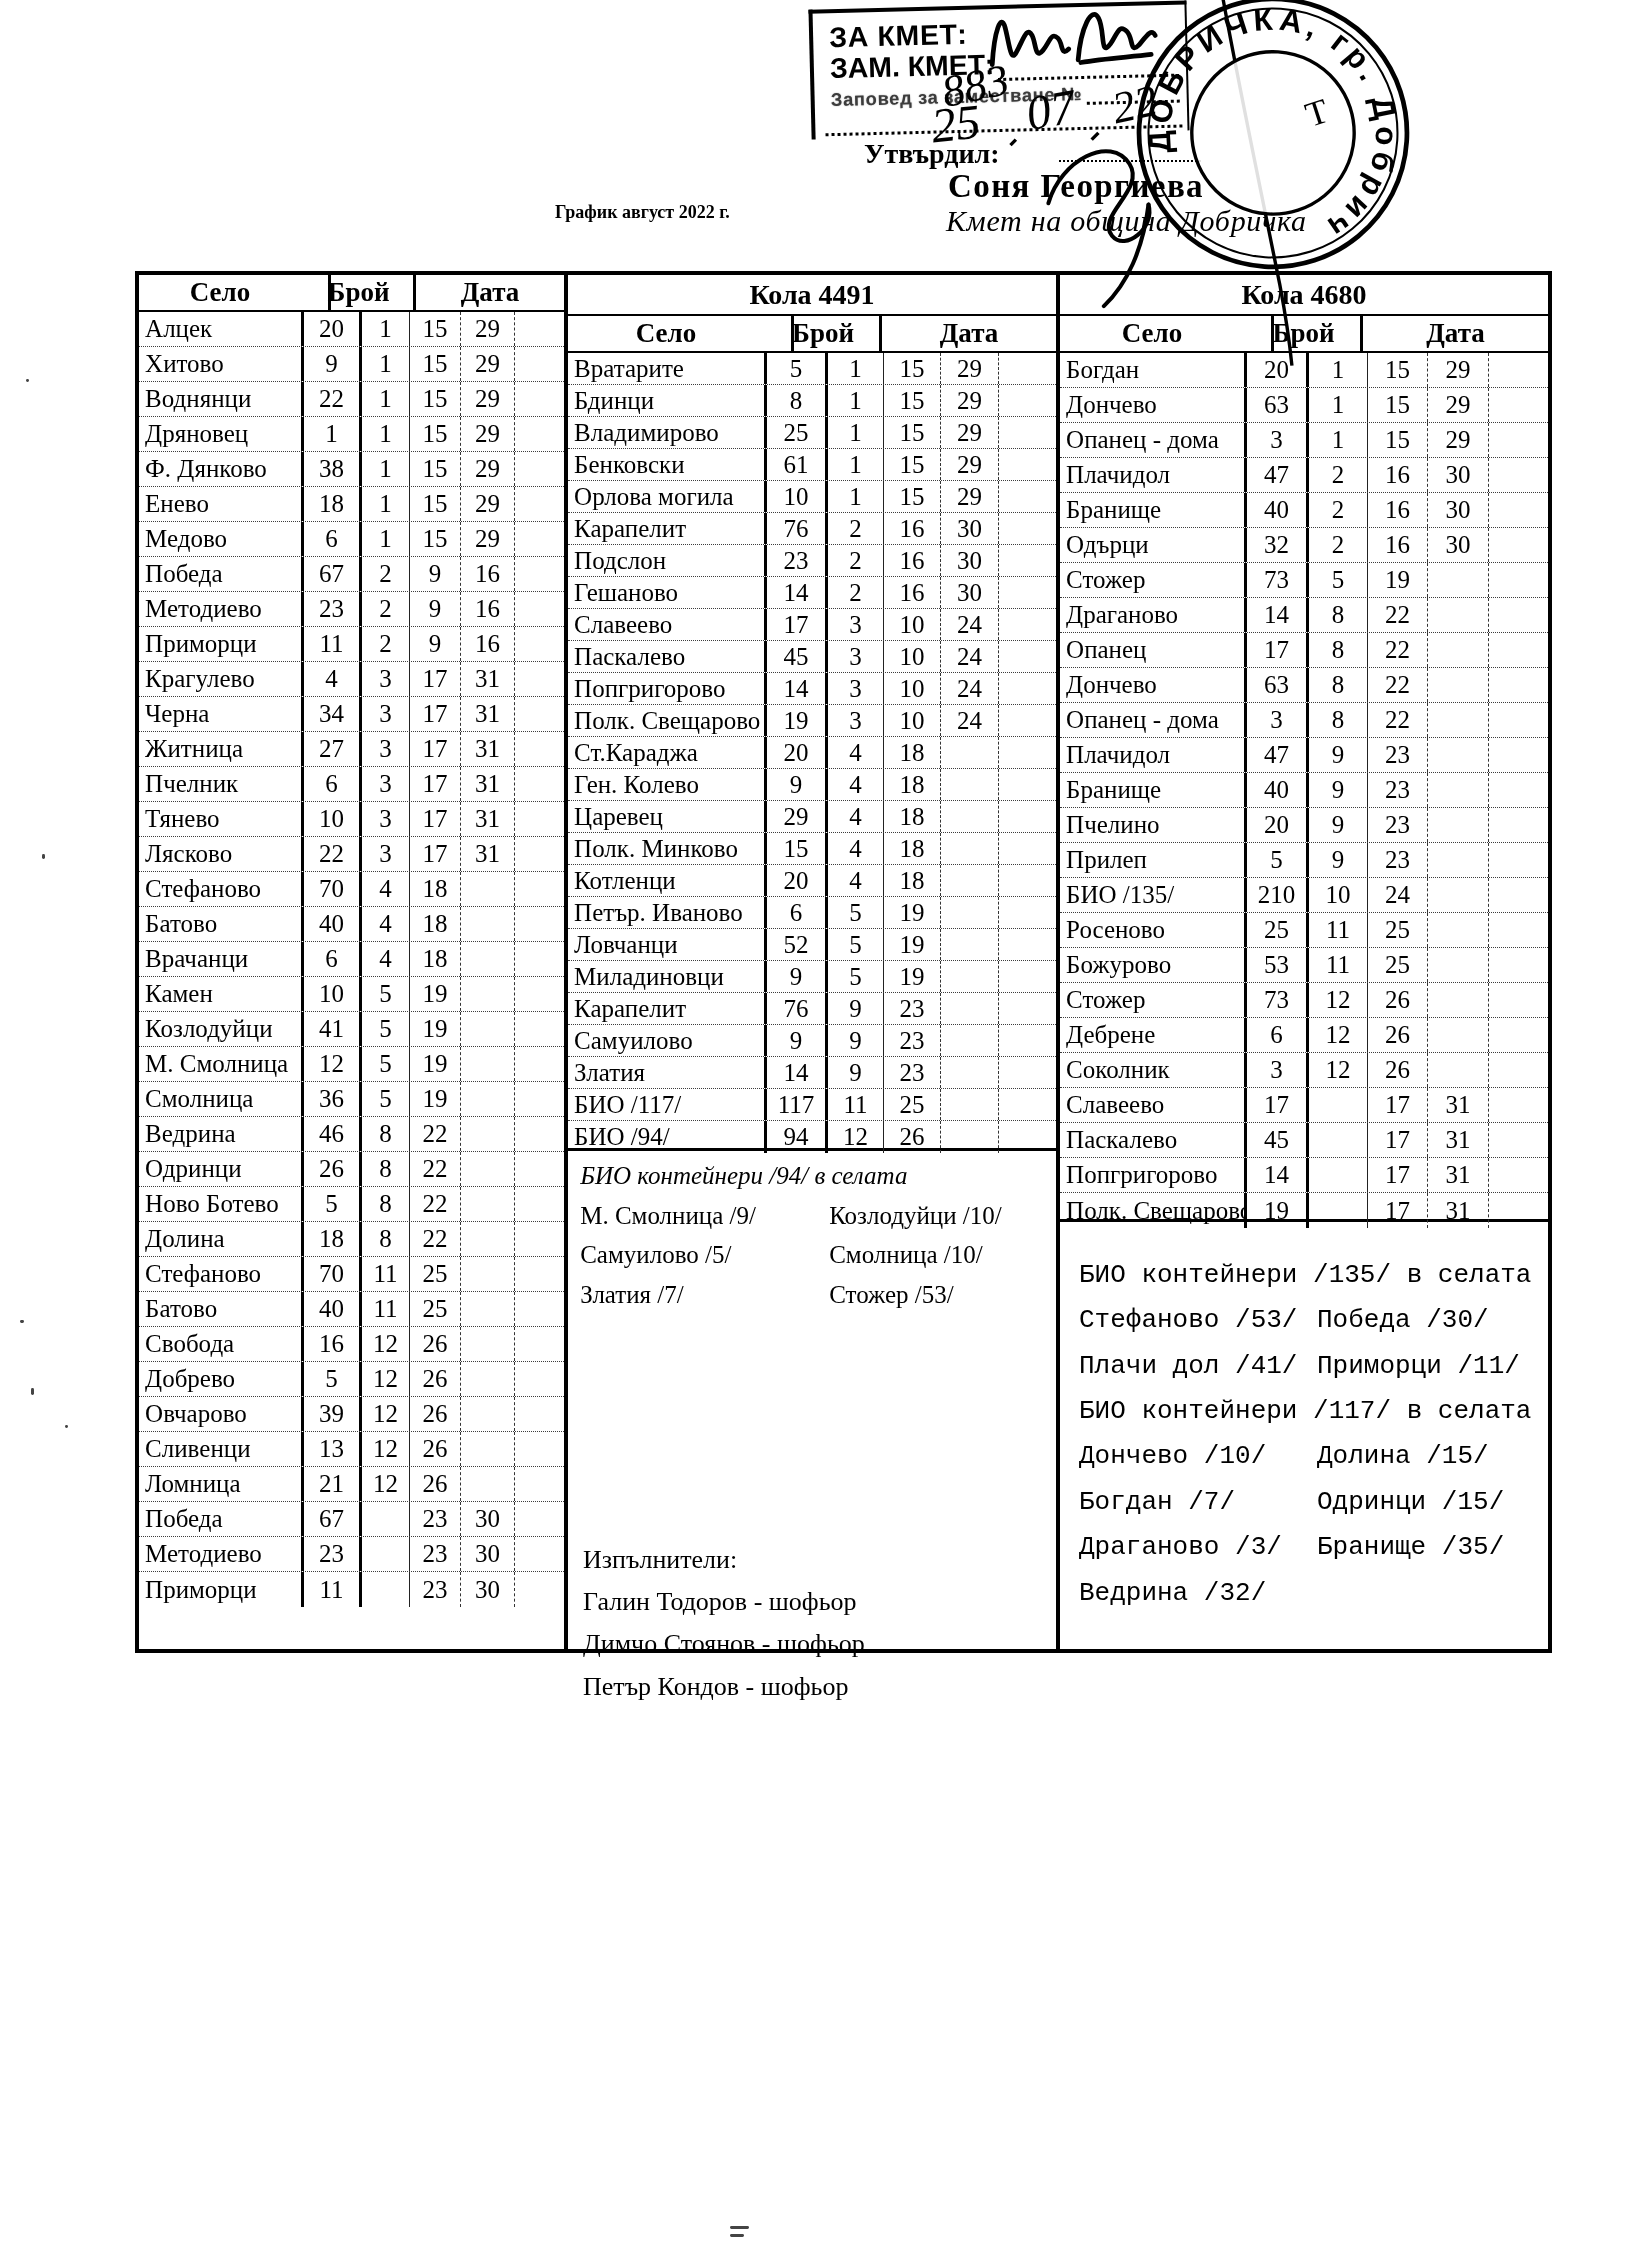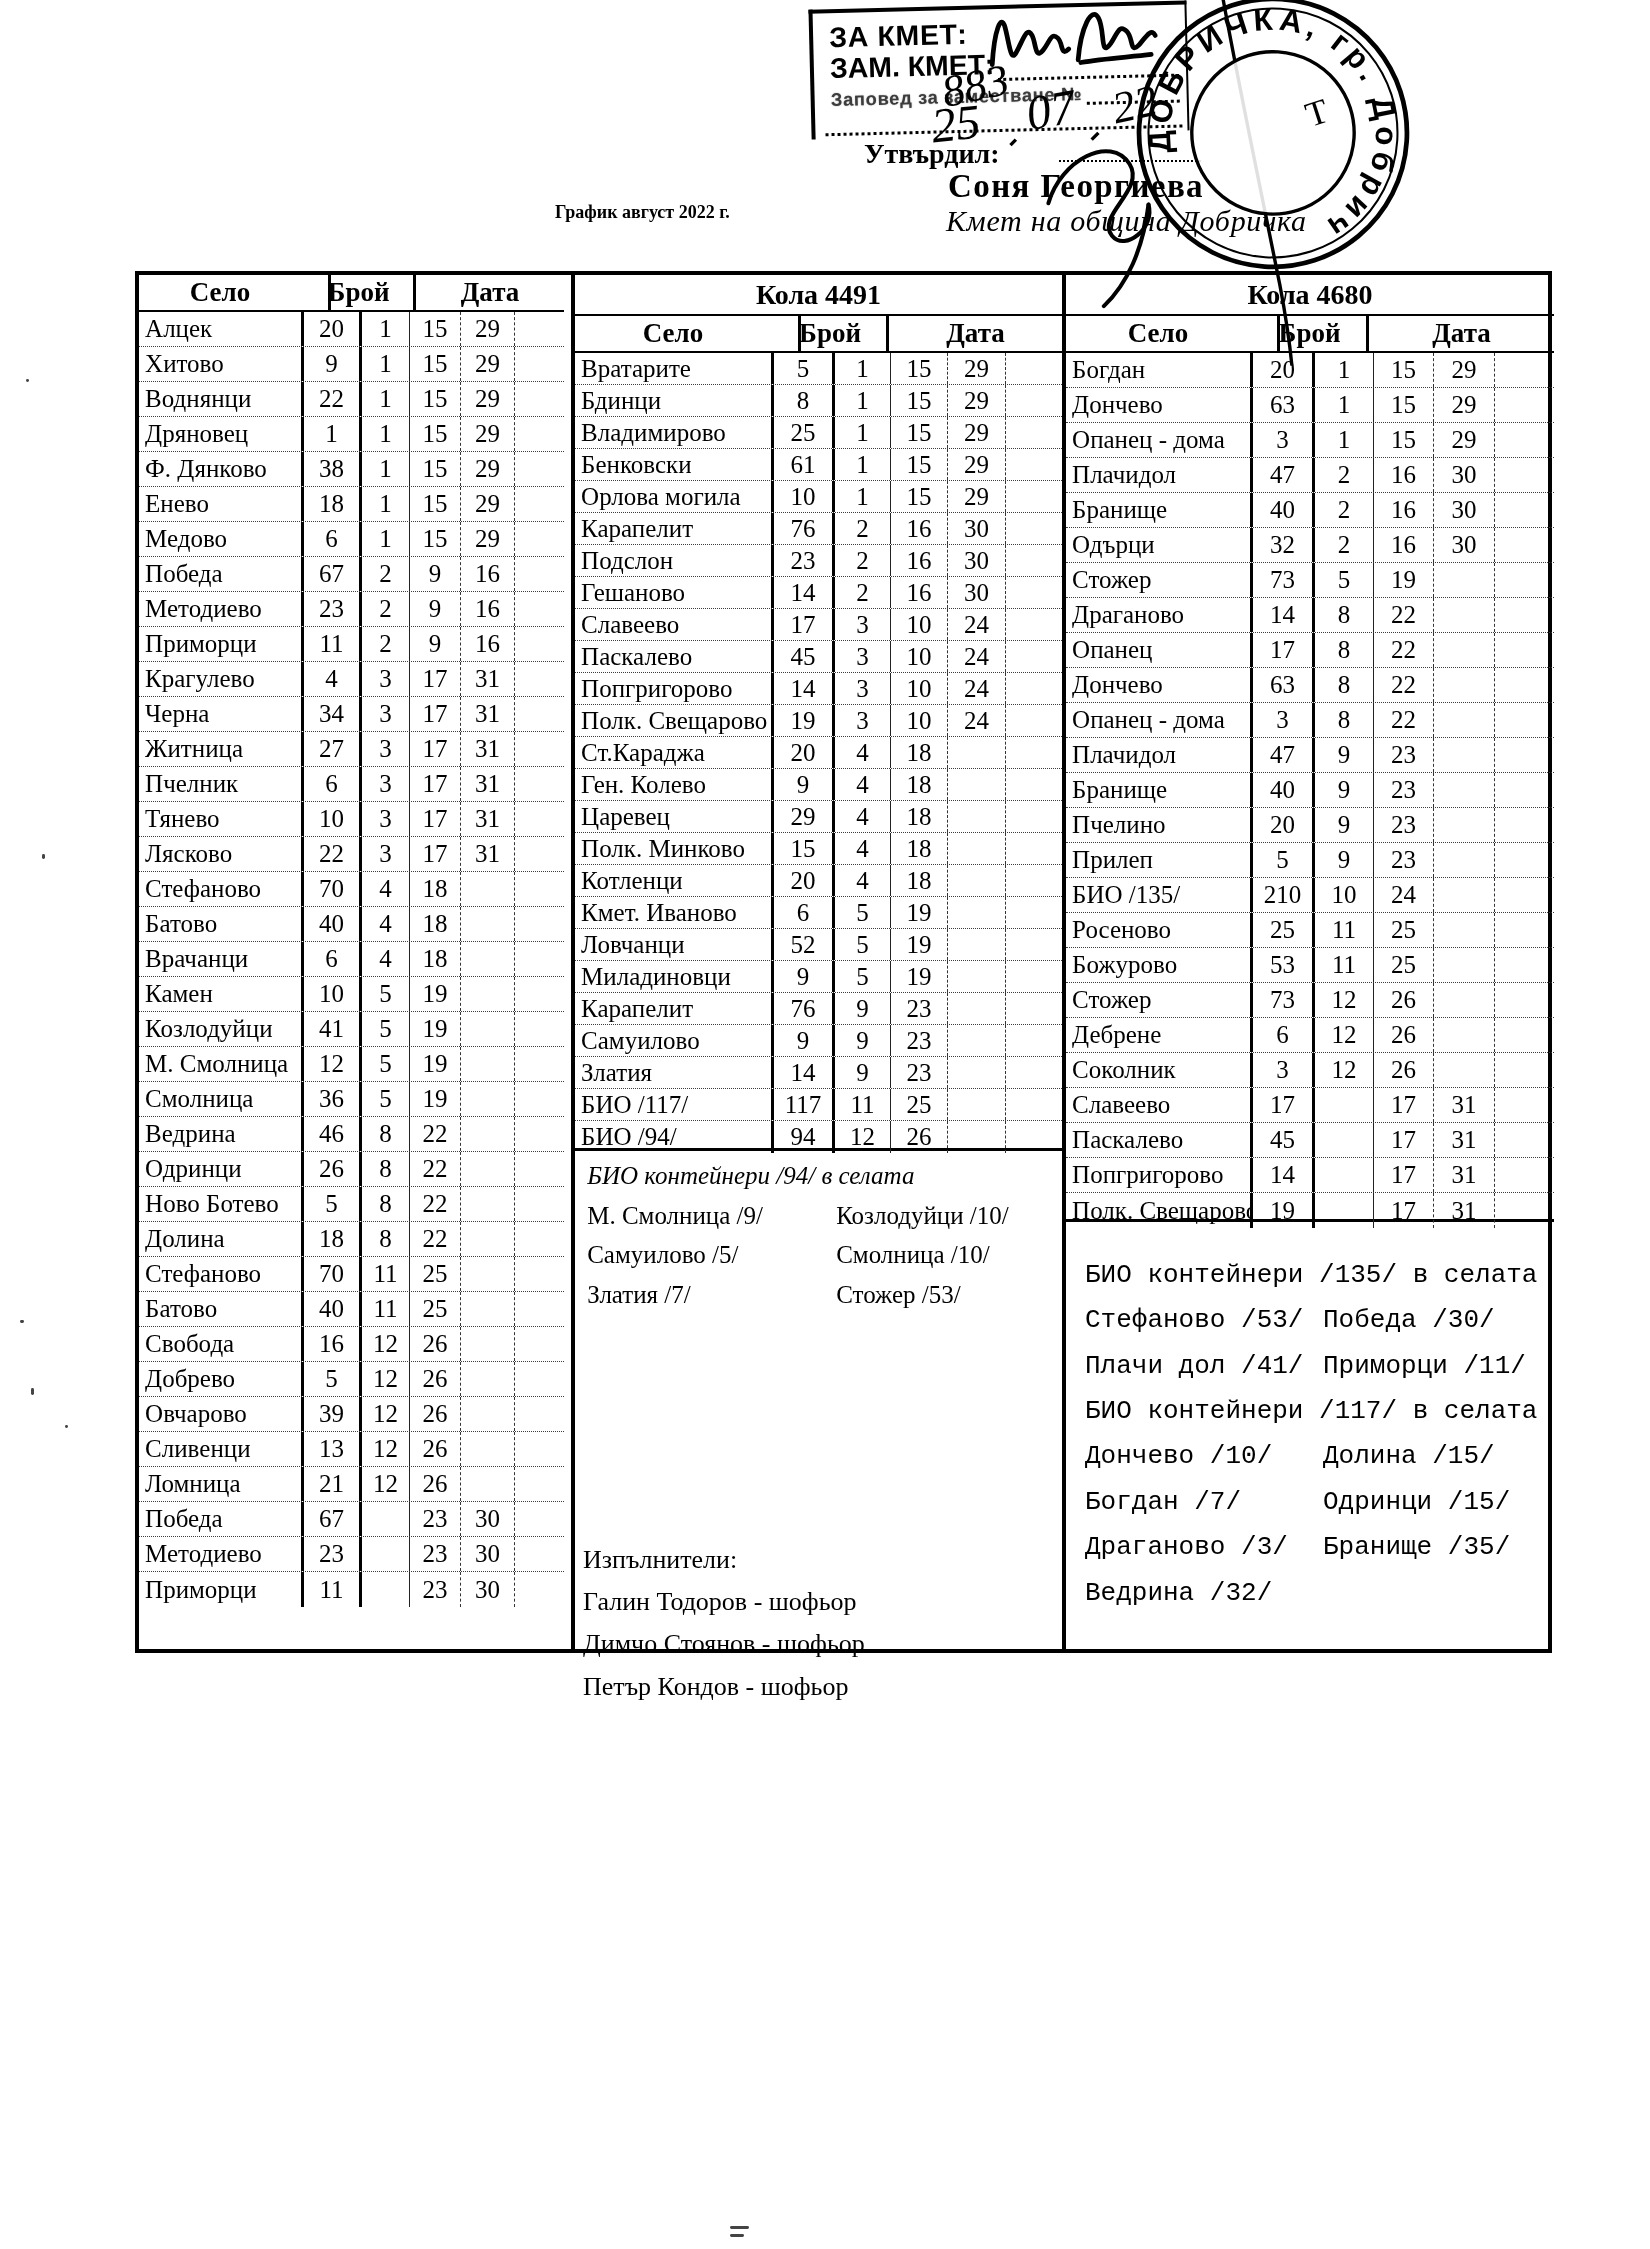--- a/index.html
+++ b/index.html
@@ -23,21 +23,21 @@
   .approve-dots{position:absolute;left:1059px;top:160px;width:142px;border-bottom:2.7px dotted #000;}
   .approver-name{position:absolute;left:948px;top:168px;font-size:33px;font-weight:bold;letter-spacing:1.4px;}
   .approver-title{position:absolute;left:946px;top:204px;font-size:30px;font-style:italic;letter-spacing:0.7px;}
   .doc-title{position:absolute;left:555px;top:202px;font-size:18px;font-weight:bold;}
 
   
   .doc-table{position:absolute;left:135px;top:271px;width:1417px;height:1382px;
      border:4.1px solid #000;box-sizing:border-box;display:flex;}
   .car-col{position:relative;display:flex;flex-direction:column;box-sizing:border-box;}
   .col0{width:426px;}
-  .col1{width:576px;border-left:4.1px solid #000;margin-left:7px;}
+  .col1{width:576px;border-left:4.1px solid #000;}
   .col2{width:493px;border-left:4.1px solid #000;}
   .h1{height:39px;border-bottom:2.7px solid #000;display:flex;align-items:center;justify-content:center;
       font-size:28px;font-weight:bold;}
   .h2{height:35px;border-bottom:2.7px solid #000;display:grid;font-size:27px;font-weight:bold;gap:27px;}
   .col0 .h2{grid-template-columns:162px 58px 1fr;}
   .col1 .h2{grid-template-columns:196px 61px 1fr;}
   .col2 .h2{grid-template-columns:184px 62px 1fr;}
   .h2 div{display:flex;align-items:center;justify-content:center;box-sizing:border-box;}
   .h2 .hb,.h2 .hd{border-left:3.4px solid #000;}
   .tbody{display:flex;flex-direction:column;}
@@ -545,21 +545,21 @@
           </div>
           <div class="trow">
             <div class="cell c-village">Котленци</div>
             <div class="cell c-count">20</div>
             <div class="cell c-d1">4</div>
             <div class="cell c-d2">18</div>
             <div class="cell c-d3"></div>
             <div class="cell c-d4"></div>
           </div>
           <div class="trow">
-            <div class="cell c-village">Кмет. Иваново</div>
+            <div class="cell c-village">Петър. Иваново</div>
             <div class="cell c-count">6</div>
             <div class="cell c-d1">5</div>
             <div class="cell c-d2">19</div>
             <div class="cell c-d3"></div>
             <div class="cell c-d4"></div>
           </div>
           <div class="trow">
             <div class="cell c-village">Ловчанци</div>
             <div class="cell c-count">52</div>
             <div class="cell c-d1">5</div>

